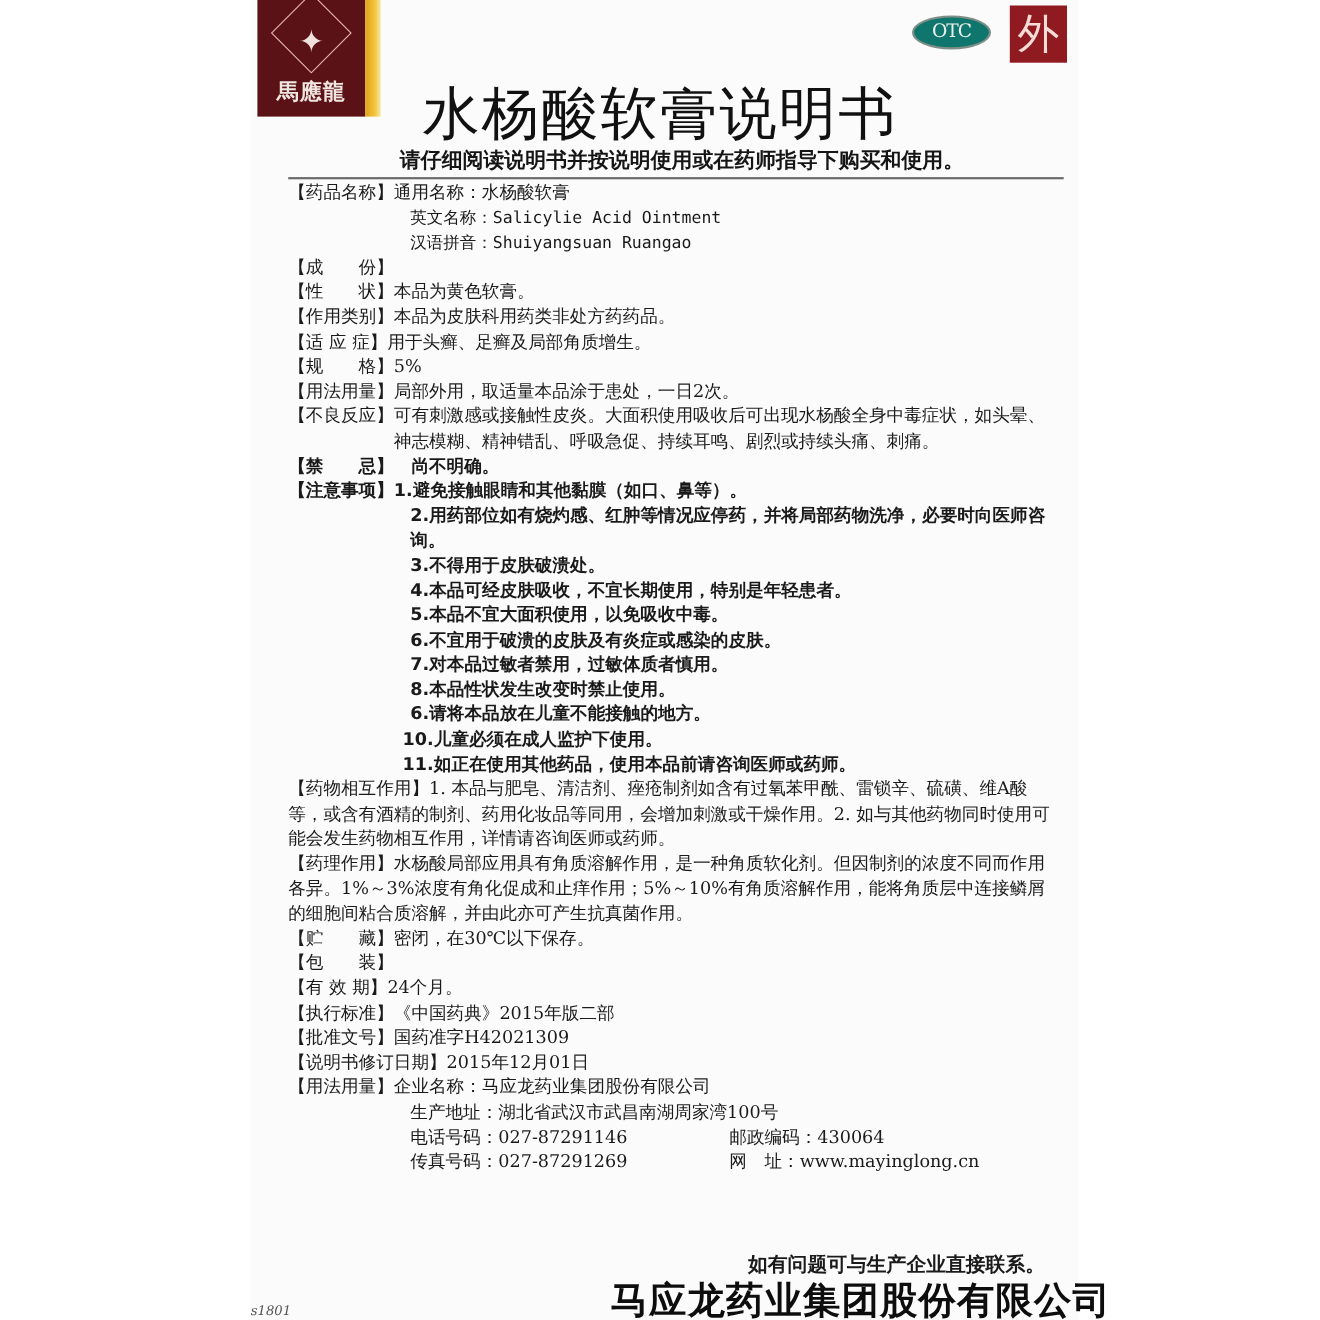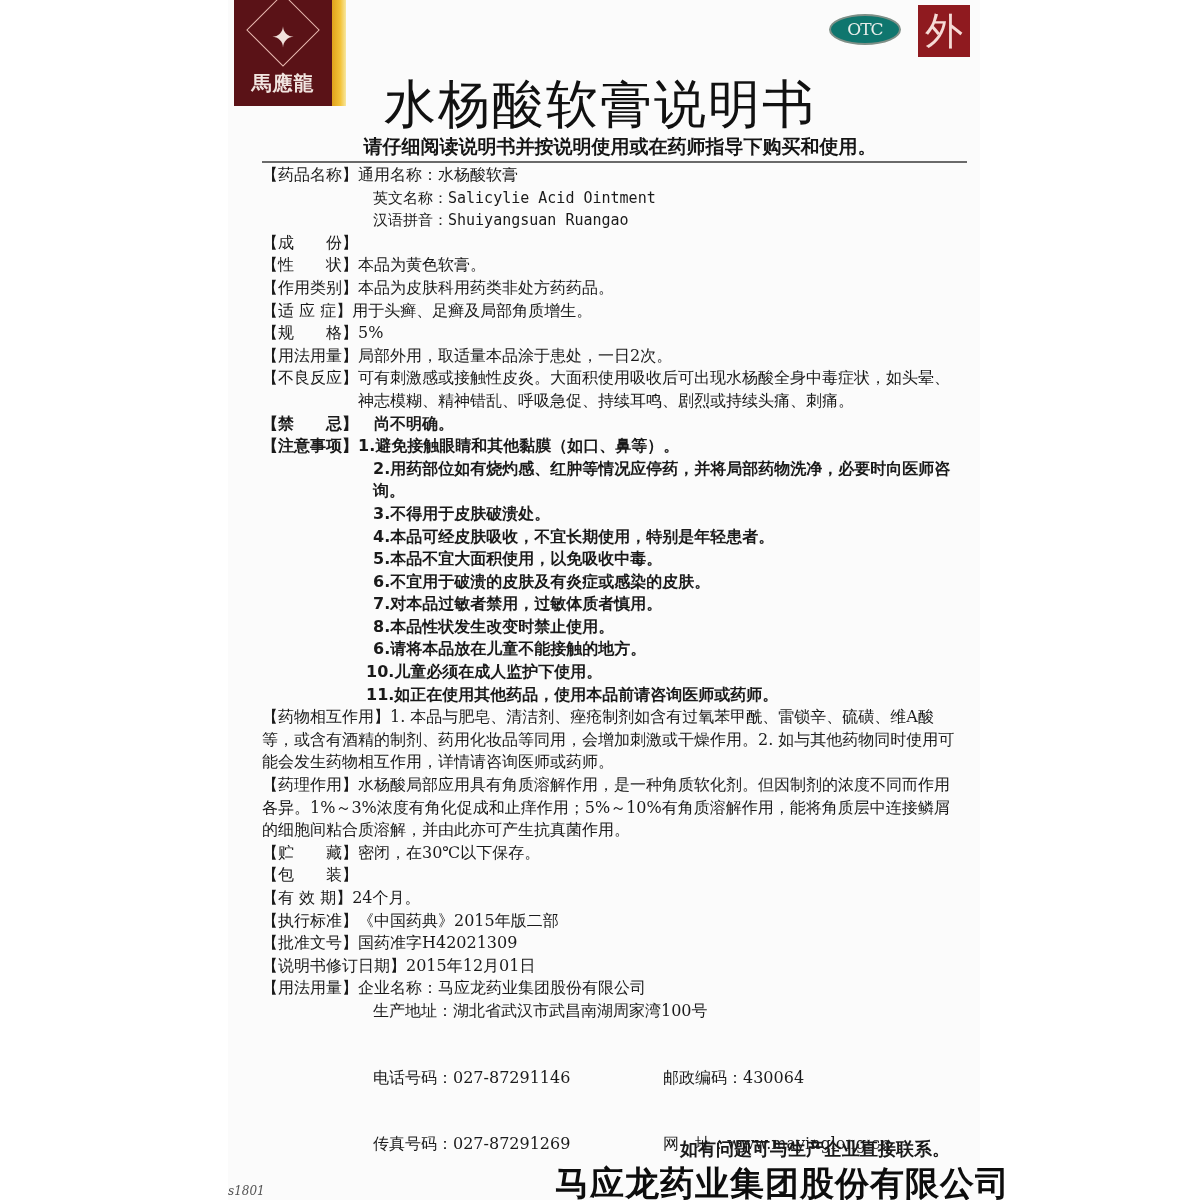--- a/index.html
+++ b/index.html
@@ -33,21 +33,21 @@
     .rule { position: absolute; left: 262px; top: 161px; width: 705px; height: 2px; background: #6a6a6a; }
 
     .body { position: absolute; left: 262px; top: 164px; width: 700px; font-size: 16px; line-height: 22.6px; }
     .row { display: flex; }
     .lbl { white-space: pre; flex: 0 0 auto; }
     .val { flex: 1 1 auto; }
     .indent { padding-left: 111px; }
     .sans { font-family: "DejaVu Sans", "Liberation Sans", sans-serif; font-weight: bold; font-size: 16px; gap: 16px; }
     .notes .row.sub { padding-left: 111px; }
     .mono { font-family: "DejaVu Sans Mono", "Liberation Mono", monospace; font-size: 15px; }
-    .contact { display: flex; margin-top: 44px; }
+    .contact { display: flex; }
     .contact .c1 { width: 290px; }
     .contact-text { position: absolute; right: 250px; top: 1137px; font-family: "DejaVu Sans", sans-serif;
                     font-weight: bold; font-size: 18px; }
     .company-banner { position: absolute; left: 555px; top: 1163px; font-family: "DejaVu Sans", sans-serif;
                       font-weight: bold; font-size: 34px; letter-spacing: 1px; color: #0d0d0d; line-height: 40px; }
     .code { position: absolute; left: 228px; top: 1184px; font-size: 12px; color: #555; font-style: italic; }
   </style>
 </head>
 <body>
 

